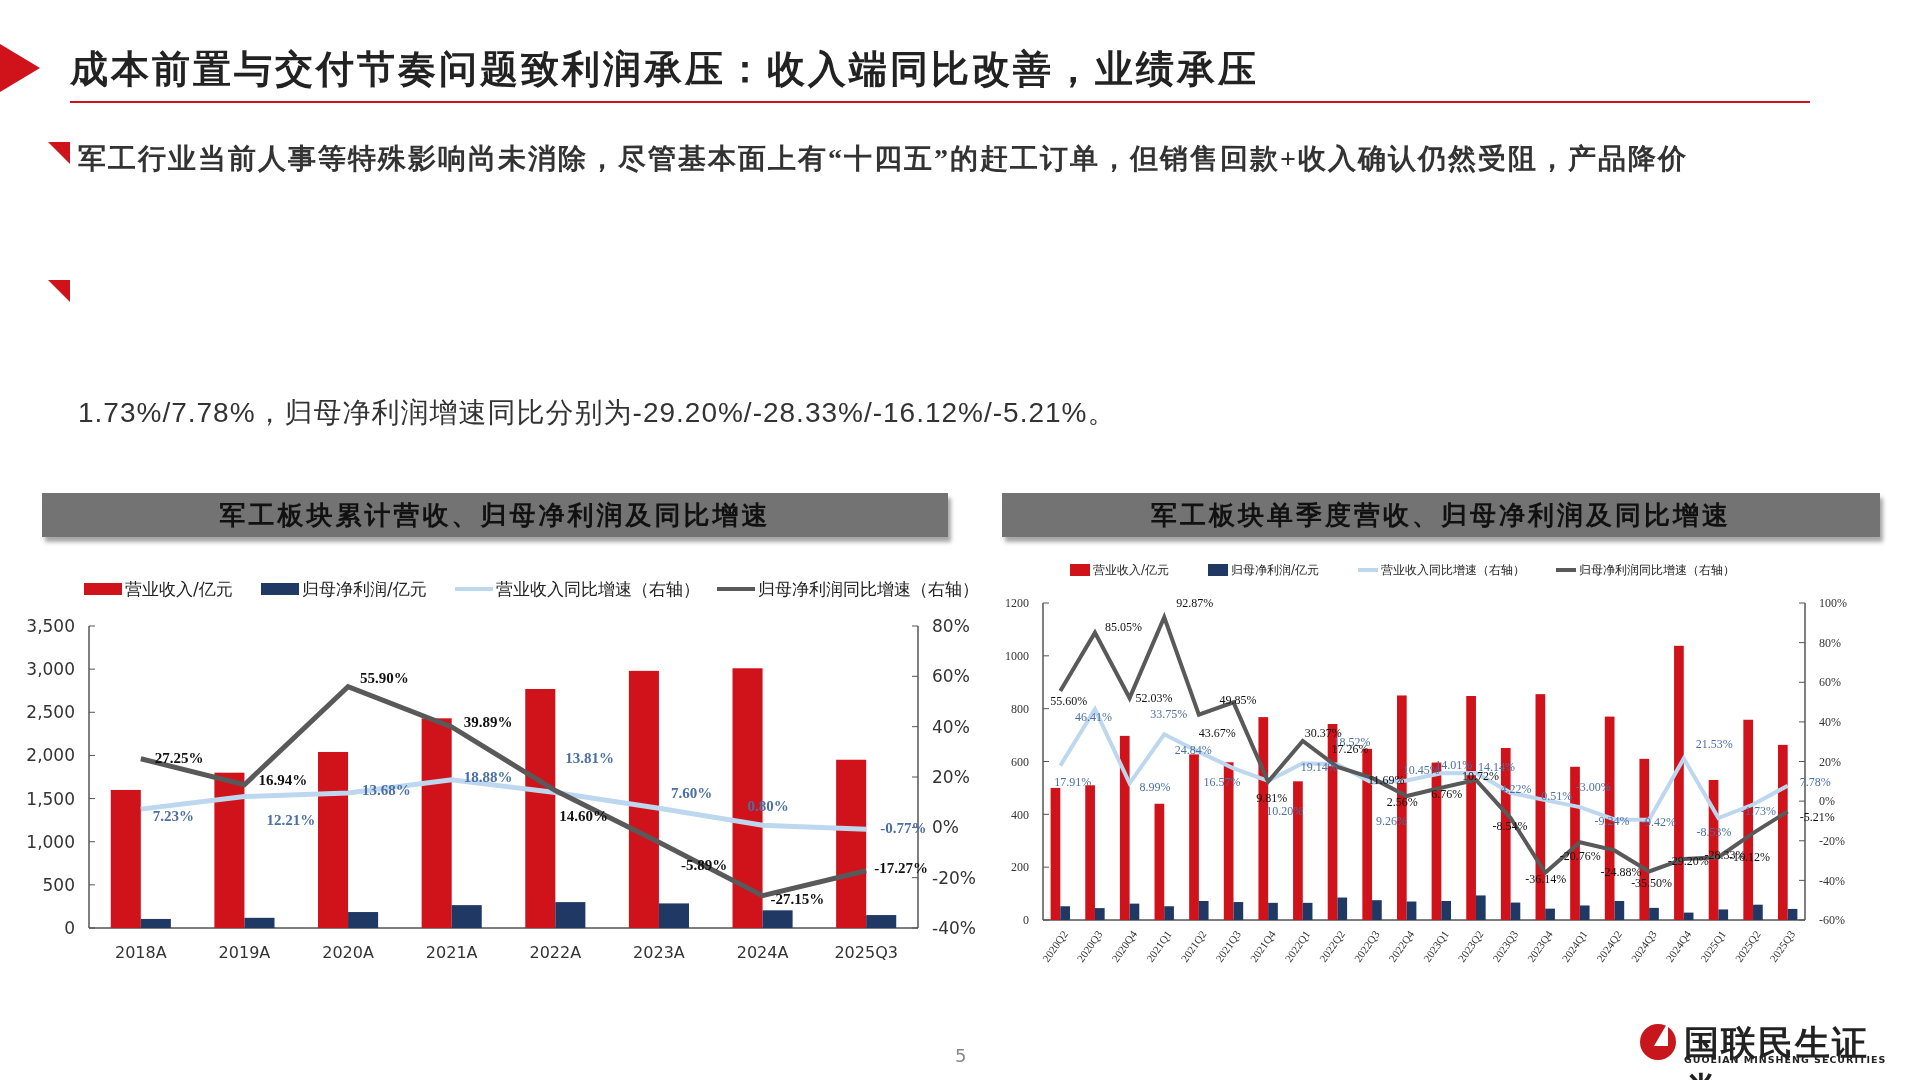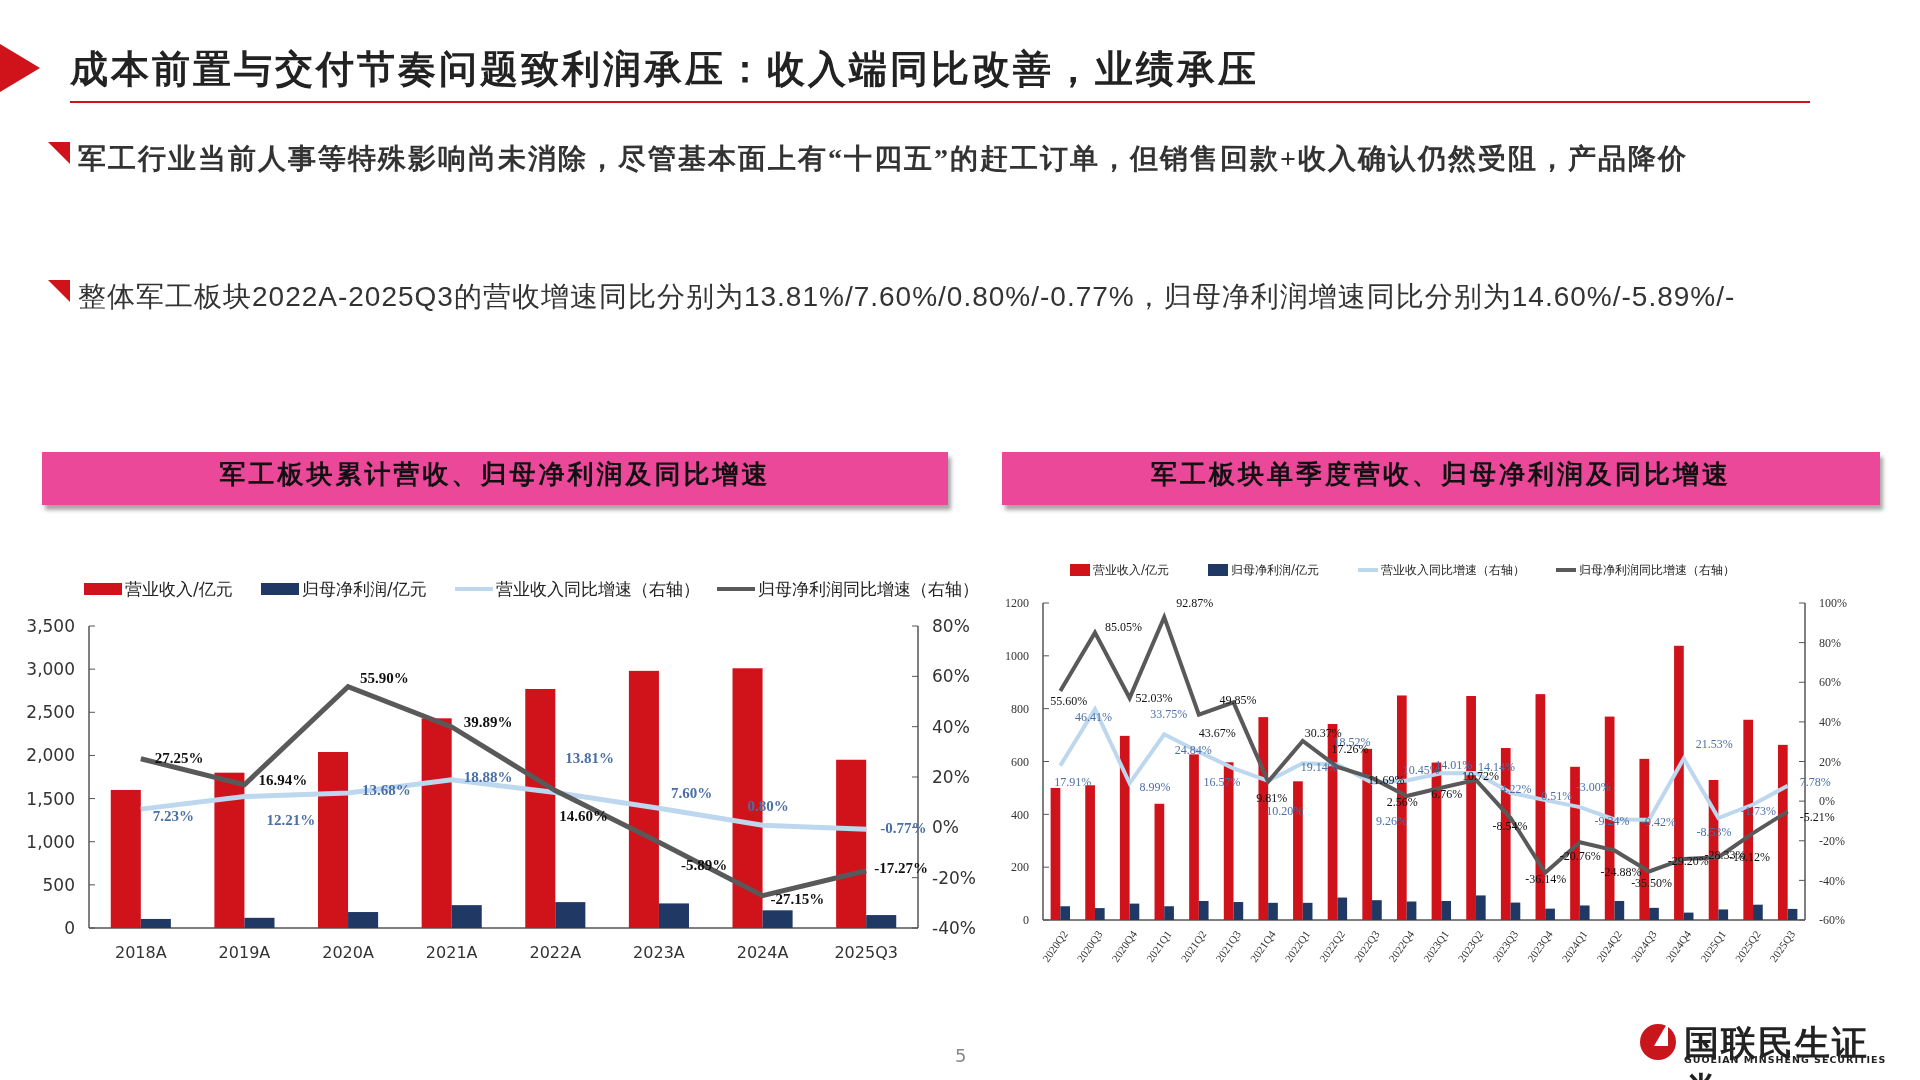--- a/index.html
+++ b/index.html
@@ -9,21 +9,21 @@
                border-top:24px solid transparent; border-bottom:24px solid transparent; border-left:40px solid #d0121b; }
   .page-title { position:absolute; left:70px; top:44px; font-size:38px; font-weight:bold; color:#222;
                 letter-spacing:3px; font-family:"DejaVu Serif", serif; white-space:nowrap; }
   .title-rule { position:absolute; left:70px; top:101px; width:1740px; height:2px; background:#d0121b; }
   .bullet { position:absolute; left:48px; width:1830px; }
   .bullet .mark { position:absolute; left:0; top:12px; width:0; height:0;
                   border-top:22px solid #d0121b; border-left:22px solid transparent; }
   .bullet p { margin:0 0 0 30px; font-size:28px; line-height:58px; color:#333; letter-spacing:1px; }
   .b1 { top:130px; } .b1 p { font-weight:bold; letter-spacing:2px;font-family:Liberation Serif, serif; }
   .b2 { top:268px; } .b2 p { font-family:"Liberation Sans Narrow","Liberation Sans", sans-serif; font-stretch:condensed; }
-  .chart-title { position:absolute; top:452px; height:53px; background:#ec4899;
+  .chart-title { position:absolute; top:493px; height:44px; background:#737373;
                  box-shadow:3px 5px 4px rgba(0,0,0,0.35); text-align:center; font-size:26px; font-weight:bold;
                  line-height:44px; letter-spacing:3px; color:#111; }
   .ct-left { left:42px; width:906px; }
   .ct-right { left:1002px; width:878px; }
   svg.chart { position:absolute; left:0; top:0; }
   .page-num { position:absolute; left:955px; top:1045px; font-size:18px; color:#888; font-family:"DejaVu Sans", sans-serif; }
   .logo { position:absolute; left:1640px; top:1020px; width:250px; height:50px; }
   .logo .circ { position:absolute; left:0; top:4px; width:36px; height:36px; border-radius:50%; background:#c8161d; }
   .logo .circ:after { content:""; position:absolute; left:14px; top:-2px; width:14px; height:24px; background:#fff;
                       clip-path:polygon(0 100%,100% 0,100% 100%); }
@@ -38,23 +38,23 @@
 <div class="title-rule"></div>
 
 <div class="bullet b1">
   <span class="mark"></span>
   <p><span>军工行业当前人事等特殊影响尚未消除，尽管基本面上有“十四五”的赶工订单，但销售回款+收入确认仍然受阻，产品降价</span><br>
      </p>
 </div>
 
 <div class="bullet b2">
   <span class="mark"></span>
-  <p><span>整体军工板块2022A-2025Q3的营收增速同比分别为13.81%/7.60%/0.80%/-0.77%，归母净利润增速同比分别为14.60%/-5.89%/-</span><br>
+  <p><br>
      <br>
-     </p>
+     <span>1.73%/7.78%，归母净利润增速同比分别为-29.20%/-28.33%/-16.12%/-5.21%。</span></p>
 </div>
 
 <div class="chart-title ct-left">军工板块累计营收、归母净利润及同比增速</div>
 <div class="chart-title ct-right">军工板块单季度营收、归母净利润及同比增速</div>
 
 <svg class="chart" id="chart-left" width="1920" height="1080">
     <rect x="84" y="583" width="38" height="12" fill="#d0121b"></rect>
     <text x="125" y="594.95" font-size="17" fill="#222" font-family="&quot;DejaVu Sans&quot;, sans-serif">营业收入/亿元</text>
     <rect x="261" y="583" width="38" height="12" fill="#1f3864"></rect>
     <text x="302" y="594.95" font-size="17" fill="#222" font-family="&quot;DejaVu Sans&quot;, sans-serif">归母净利润/亿元</text>

